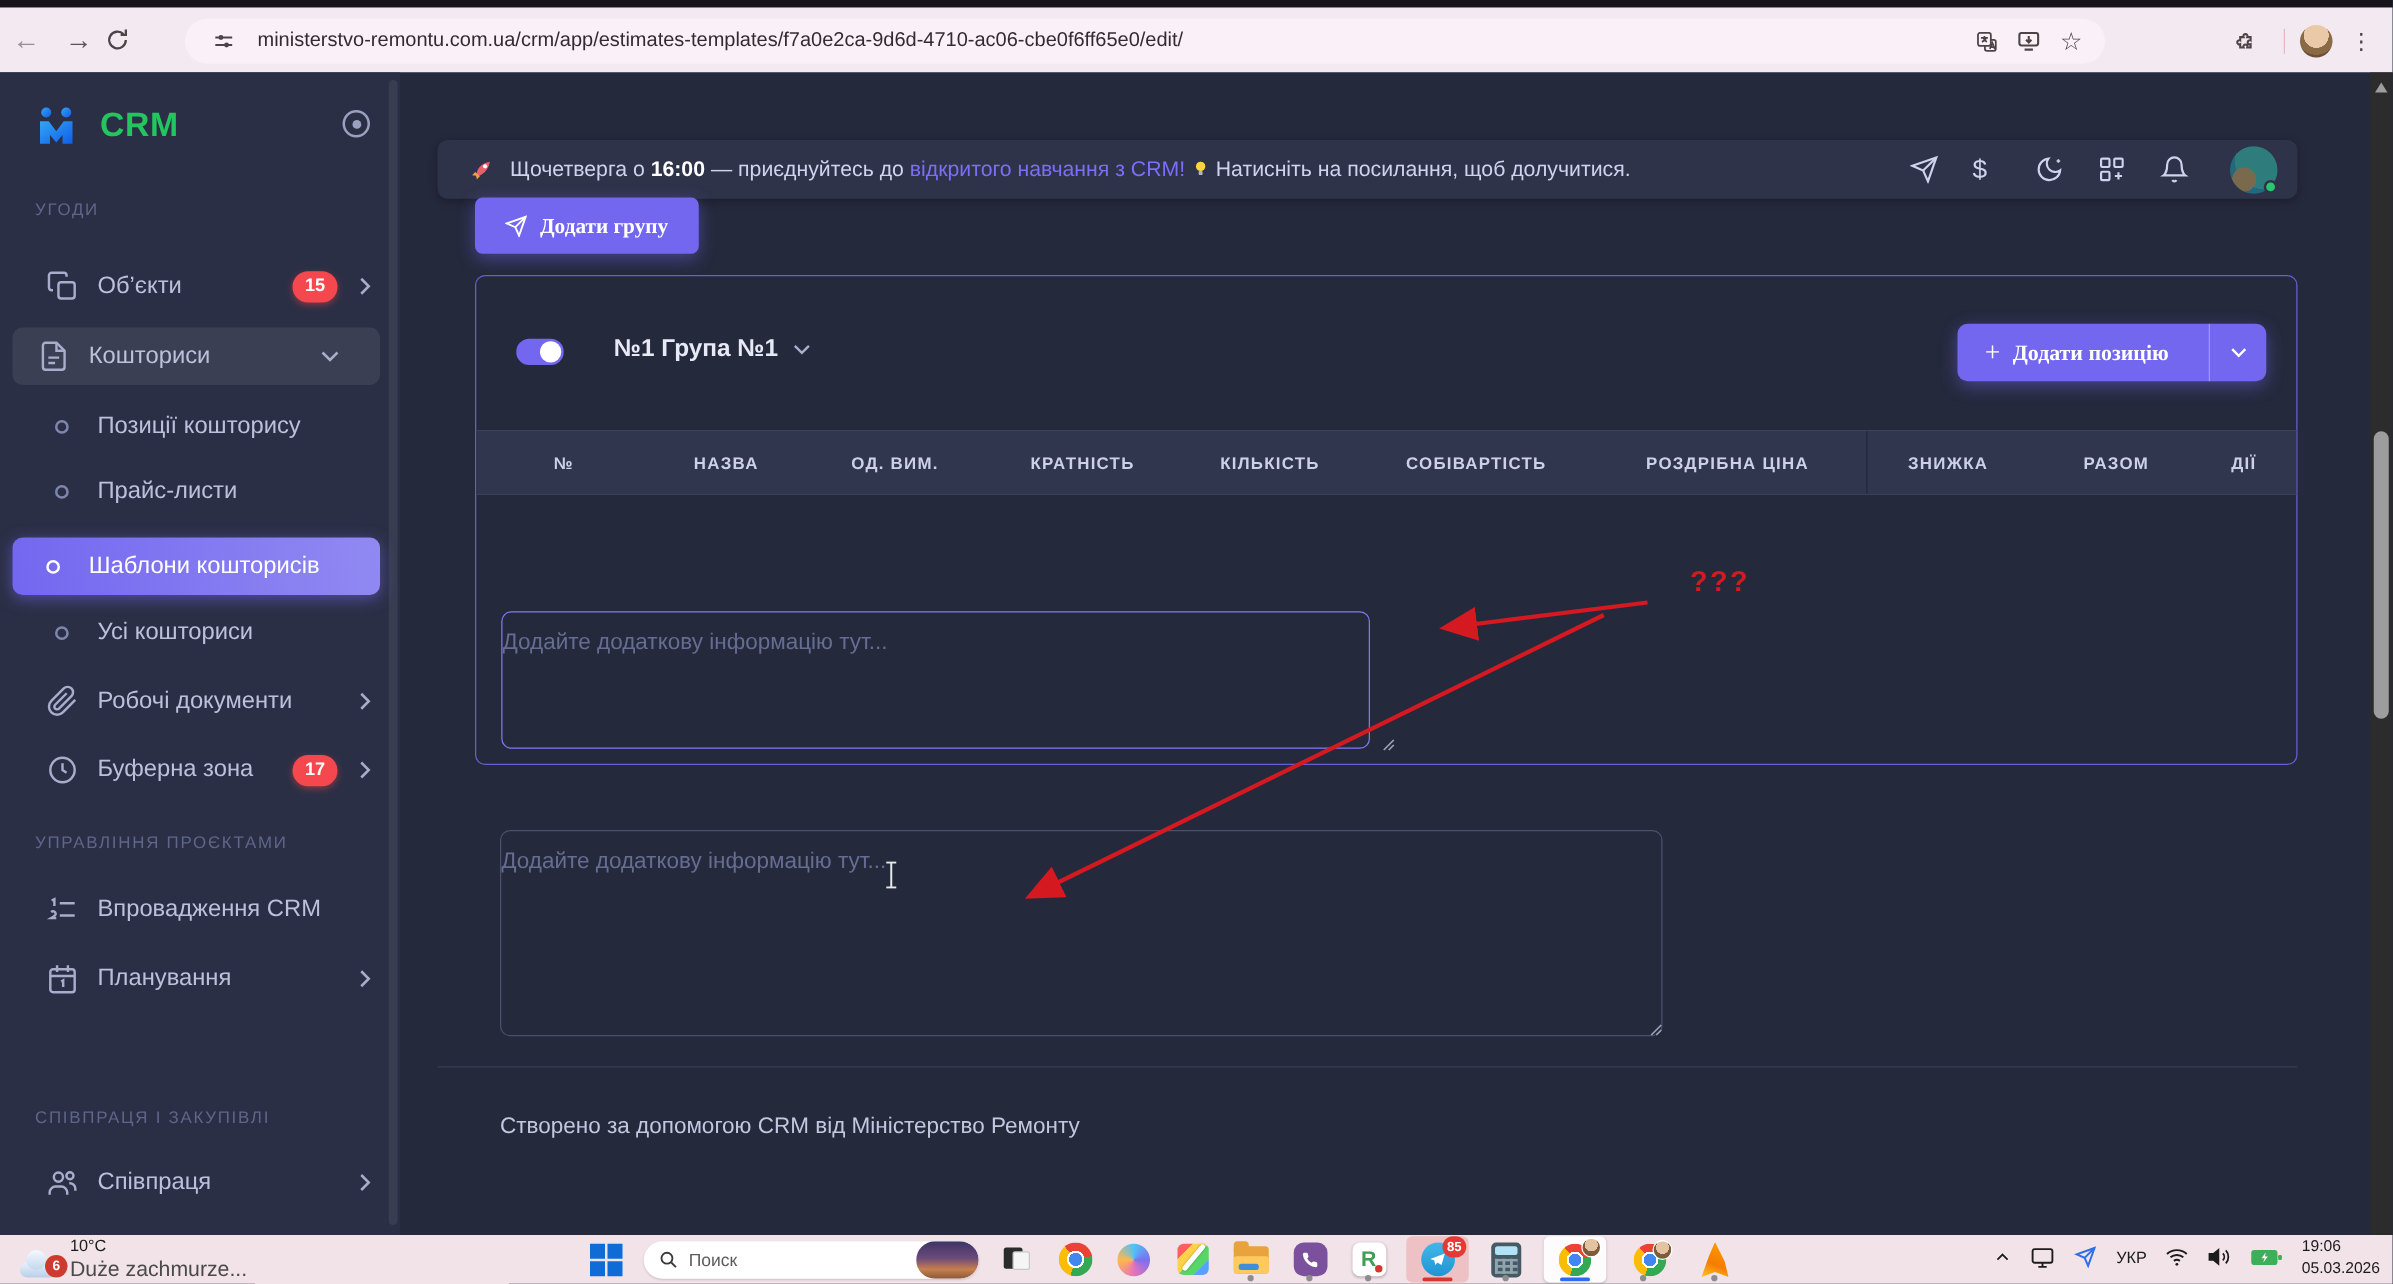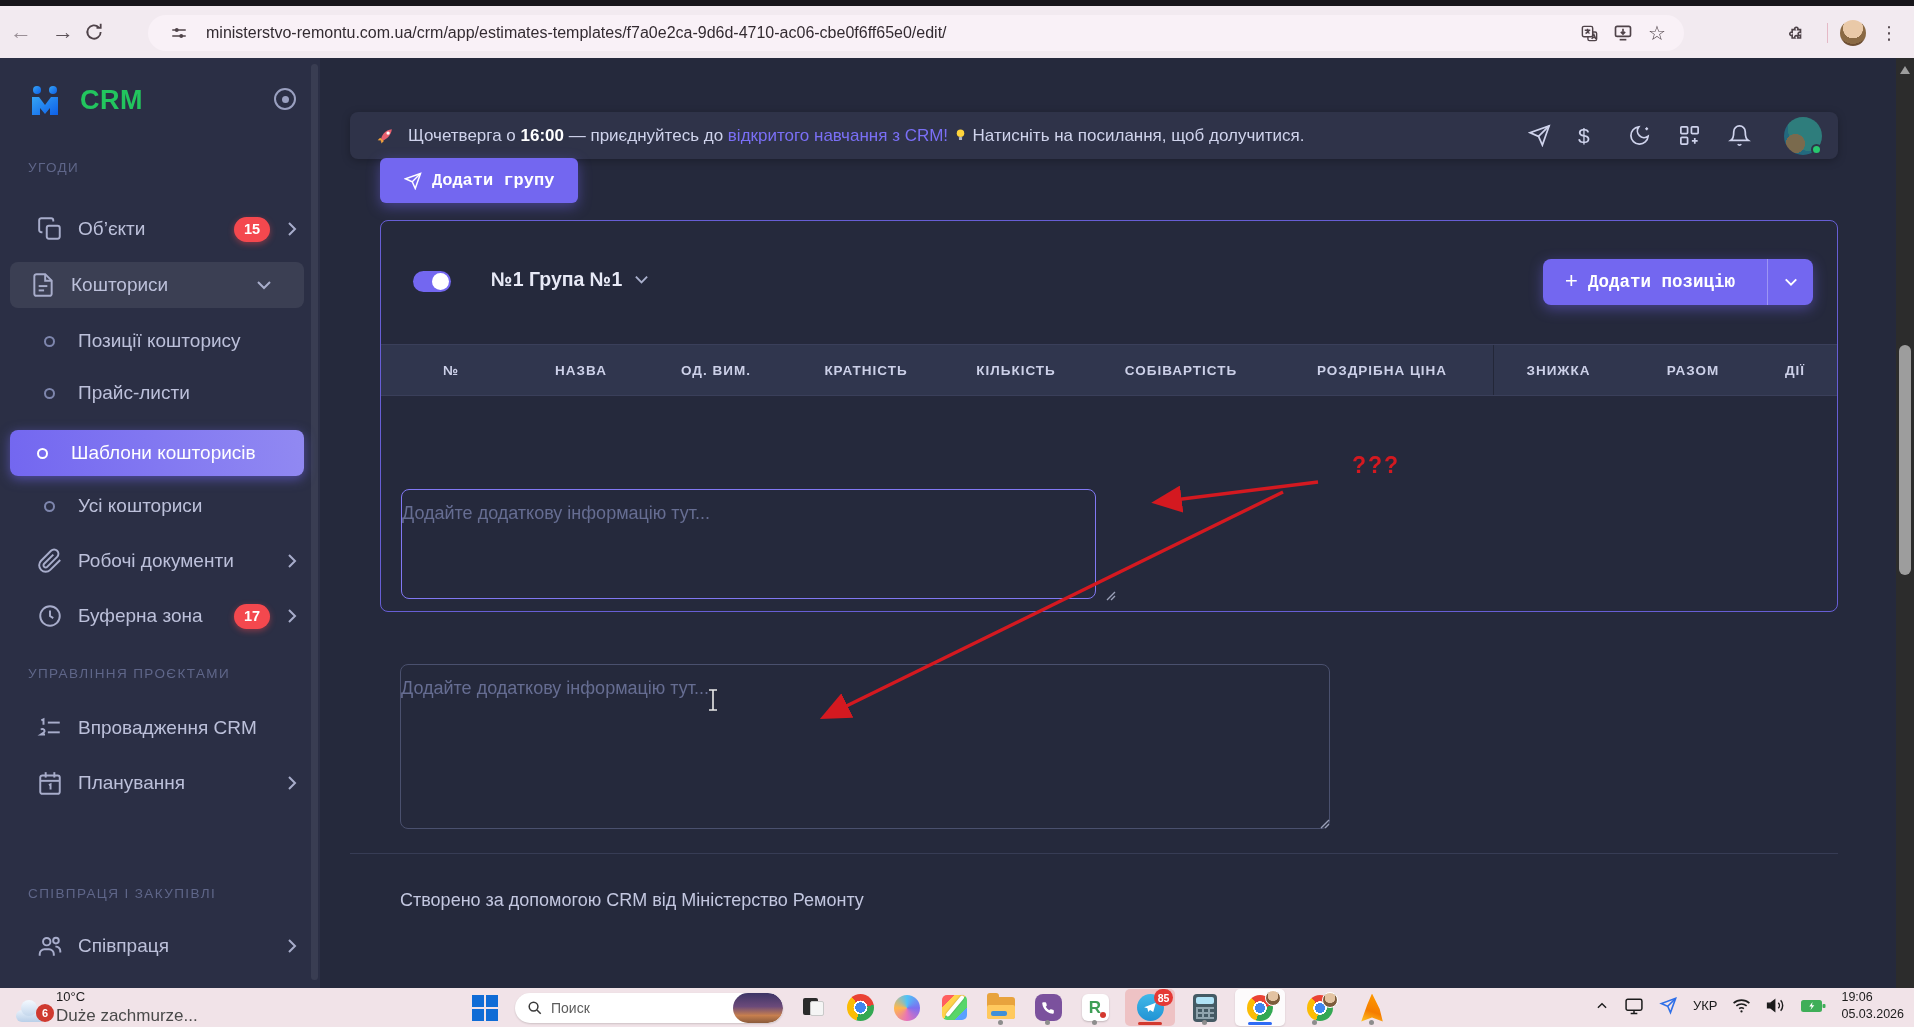--- a/index.html
+++ b/index.html
@@ -64,21 +64,21 @@
   .banner-icons .bic { width:23px; height:23px; color:#cfd3ec; cursor:pointer; }
   .dollar-ic { font-size:21px; color:#cfd3ec; width:auto; }
   .banner-avatar { position:relative; width:38px; height:38px; border-radius:50%; margin-left:6px; cursor:pointer;
       background:radial-gradient(circle at 30% 70%, #7a6a4d 0 25%, transparent 26%),
                  radial-gradient(circle at 70% 30%, #2e7d7c 0 60%, #23697e 61% 100%);
       background-color:#2e7d7c; }
   .status-dot { position:absolute; right:0; bottom:0; width:11px; height:11px; border-radius:50%;
                 background:#28c76f; border:2px solid #2f3349; }
 
   .btn { background:#7367f0; color:#fff; border:none; border-radius:6px; font-size:17px; font-weight:bold;
-         font-family:Liberation Mono, monospace; display:inline-flex; align-items:center; gap:10px;
+         font-family:Liberation Serif, serif; display:inline-flex; align-items:center; gap:10px;
          cursor:pointer; box-shadow:0 4px 14px rgba(115,103,240,.45);text-align:center; }
   .add-group-btn { position:absolute; left:60px; top:100px; height:45px; padding:0 24px; }
 
   .group-card { position:absolute; left:60px; top:162px; width:1458px; height:392px;
                 border:1px solid rgba(115,103,240,.85); border-radius:8px; }
   .toggle { position:absolute; left:32px; top:50px; width:38px; height:21px; background:#7367f0;
             border-radius:11px; cursor:pointer; }
   .toggle-knob { position:absolute; right:2px; top:2px; width:17px; height:17px; background:#fff; border-radius:50%; }
   .group-title-wrap { position:absolute; left:110px; top:47px; display:flex; align-items:center; gap:12px; cursor:pointer; }
   .group-title { font-size:19.5px; font-weight:bold; color:#e7e9f6; }

